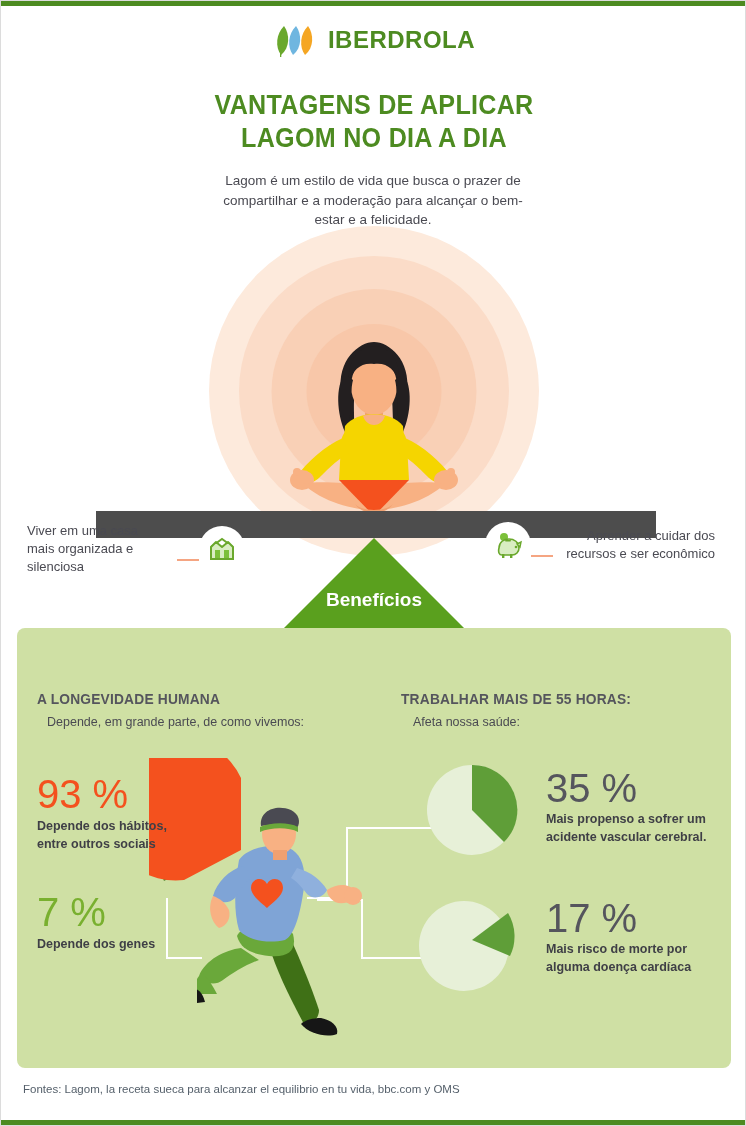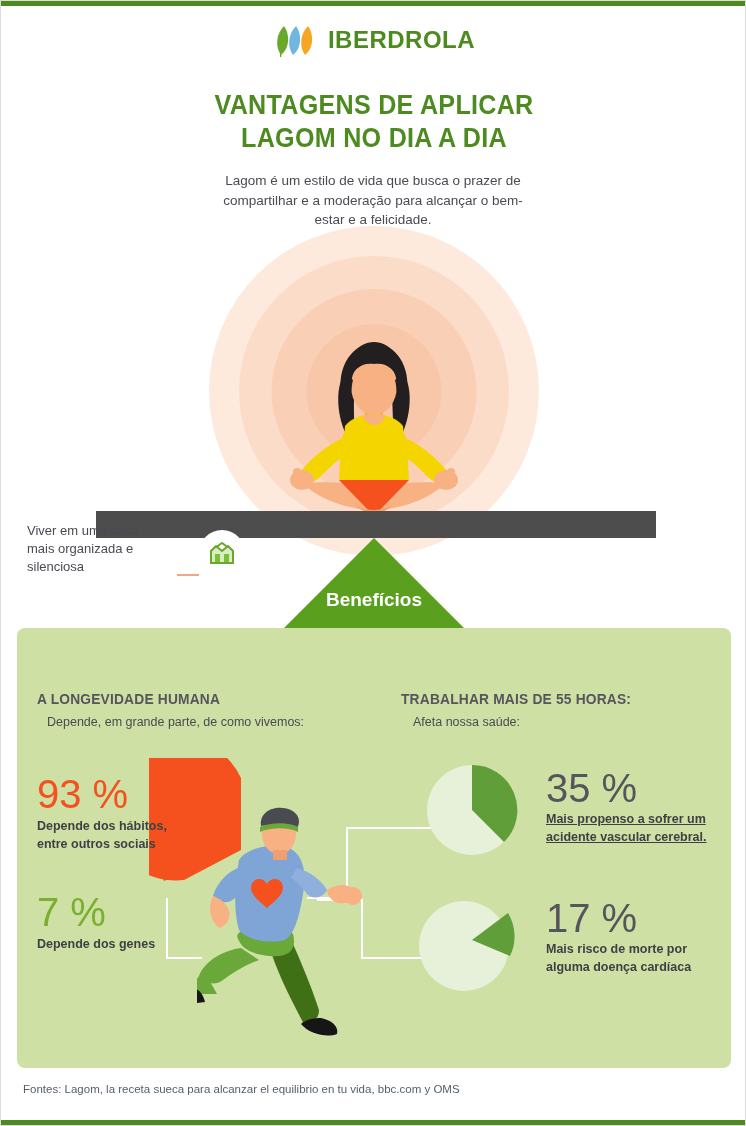--- a/index.html
+++ b/index.html
@@ -78,21 +78,21 @@
     border-bottom: 90px solid #5aa01e;
   }
   .triangle-label {
     position: absolute; left: 50%; top: 363px;
     transform: translateX(-50%);
     font-size: 19px; font-weight: bold; color: #ffffff;
     white-space: nowrap;
   }
 
   
-  .benefit { position: absolute; display: flex; align-items: flex-end; }
+  .benefit { position: absolute; display: flex; align-items: center; }
   .bicon {
     width: 46px; height: 46px; border-radius: 50%;
     background: #ffffff;
     display: flex; align-items: center; justify-content: center;
     flex: 0 0 auto;
   }
   .dash { width: 22px; height: 2px; background: #f5a582; margin-top: 22px; flex: 0 0 auto; }
   .btext { font-size: 13px; line-height: 1.38; color: #4a4a52; }
 
   .b-left  { flex-direction: row; }
@@ -129,21 +129,21 @@
   #sub-right  { left: 396px; top: 87px; }
 
   .bignum { position: absolute; font-size: 40px; line-height: 1; font-weight: 300; }
   .numdesc { position: absolute; font-size: 12.5px; line-height: 1.4; color: #3f3f46; font-weight: bold; }
 
   #num-93  { left: 20px; top: 146px; color: #f4511e; }
   #desc-93 { left: 20px; top: 190px; width: 130px; }
   #num-7   { left: 20px; top: 264px; color: #79b02f; }
   #desc-7  { left: 20px; top: 308px; width: 143px; }
   #num-35  { left: 529px; top: 140px; color: #55555d; }
-  #desc-35 { left: 529px; top: 183px; width: 175px; text-decoration: underline; }
+  #desc-35 { left: 529px; top: 183px; width: 175px; }
   #num-17  { left: 529px; top: 270px; color: #55555d; }
   #desc-17 { left: 529px; top: 313px; width: 175px; }
 
   .pie-main   { position: absolute; left: 132px; top: 130px; }
   .pie-35     { position: absolute; left: 400px; top: 127px; }
   .pie-17     { position: absolute; left: 395px; top: 258px; }
   .runner     { position: absolute; left: 180px; top: 170px; }
   .connectors { position: absolute; left: 0; top: 0; width: 714px; height: 440px; }
 
   
@@ -247,20 +247,35 @@
       <span class="bicon">
         <svg width="30" height="30" viewBox="0 0 30 30">
           <circle cx="14" cy="14" r="10" fill="none" stroke="#6aa82c" stroke-width="1.8"></circle>
           <circle cx="14" cy="11" r="3.2" fill="none" stroke="#6aa82c" stroke-width="1.8"></circle>
           <path d="M8.5 20 C9.5 16 18.5 16 19.5 20" fill="none" stroke="#6aa82c" stroke-width="1.8"></path>
           <line x1="21" y1="21" x2="27" y2="27" stroke="#6aa82c" stroke-width="2" stroke-linecap="round"></line>
         </svg>
       </span>
     </div>
 
+    <div class="benefit b-right" id="benefit-3">
+      <span class="bicon">
+        <svg width="30" height="30" viewBox="0 0 30 30">
+          <circle cx="11" cy="7" r="4" fill="#7cc03a"></circle>
+          <path d="M6 18 C6 12 11 9 16 9 C21 9 26 12 26 18 C26 22 23 25 19 25 L9 25 C6 25 5 22 6 18 Z" fill="#d9edc2" stroke="#6aa82c" stroke-width="1.6"></path>
+          <path d="M24 14 L28 12 L27 17 Z" fill="#d9edc2" stroke="#6aa82c" stroke-width="1.4"></path>
+          <circle cx="23" cy="17" r="1.3" fill="#6aa82c"></circle>
+          <rect x="12" y="10" width="6" height="1.6" rx="0.8" fill="#6aa82c"></rect>
+          <rect x="9" y="24" width="2.4" height="4" fill="#6aa82c"></rect>
+          <rect x="17" y="24" width="2.4" height="4" fill="#6aa82c"></rect>
+        </svg>
+      </span>
+      <span class="dash"></span>
+      <span class="btext">Aprender a cuidar dos recursos e ser econômico</span>
+    </div>
 
     <div class="benefit b-right" id="benefit-4">
       <span class="bicon">
         <svg width="30" height="30" viewBox="0 0 30 30">
           <path d="M7 4 H25 V15 H15 L11 19 V15 H7 Z" fill="#ffffff" stroke="#6aa82c" stroke-width="1.8" stroke-linejoin="round"></path>
           <circle cx="12" cy="9.5" r="1.5" fill="#6aa82c"></circle>
           <circle cx="16" cy="9.5" r="1.5" fill="#6aa82c"></circle>
           <circle cx="20" cy="9.5" r="1.5" fill="#6aa82c"></circle>
           <circle cx="8" cy="21" r="2.6" fill="none" stroke="#6aa82c" stroke-width="1.7"></circle>
           <path d="M3.5 29 C4 24.5 12 24.5 12.5 29" fill="none" stroke="#6aa82c" stroke-width="1.7"></path>

